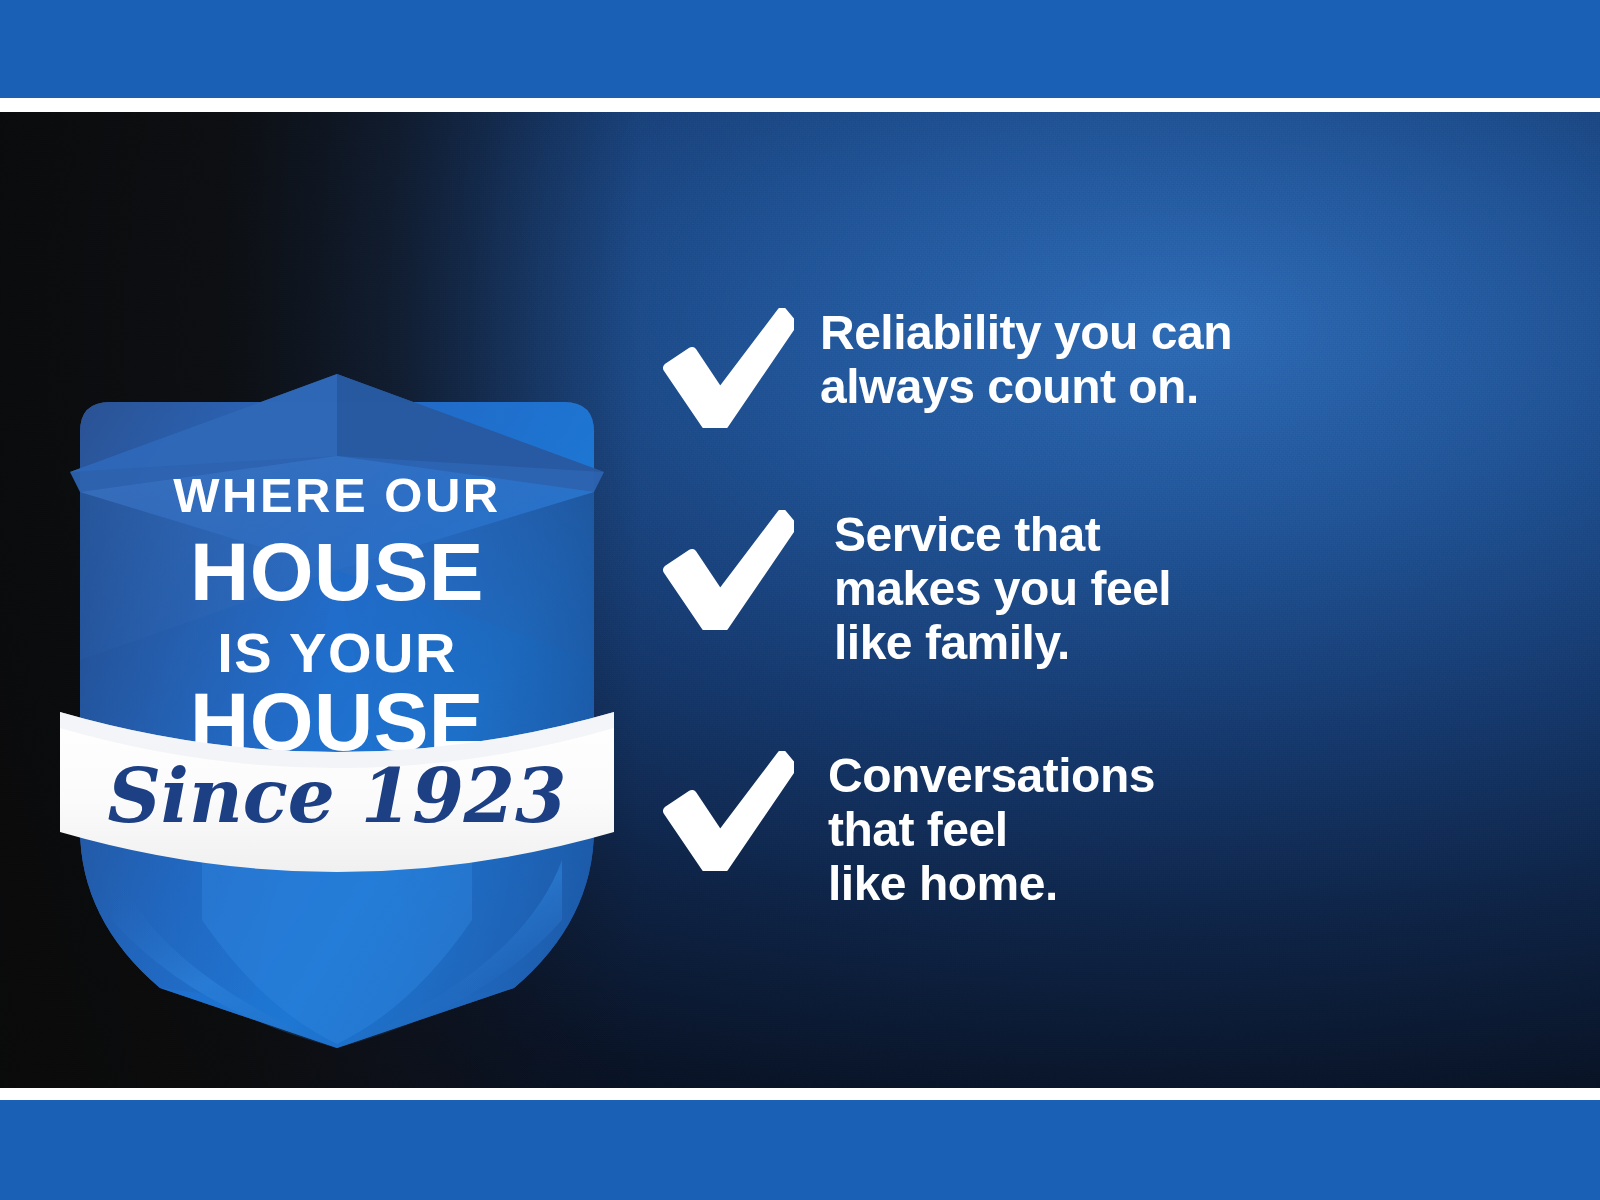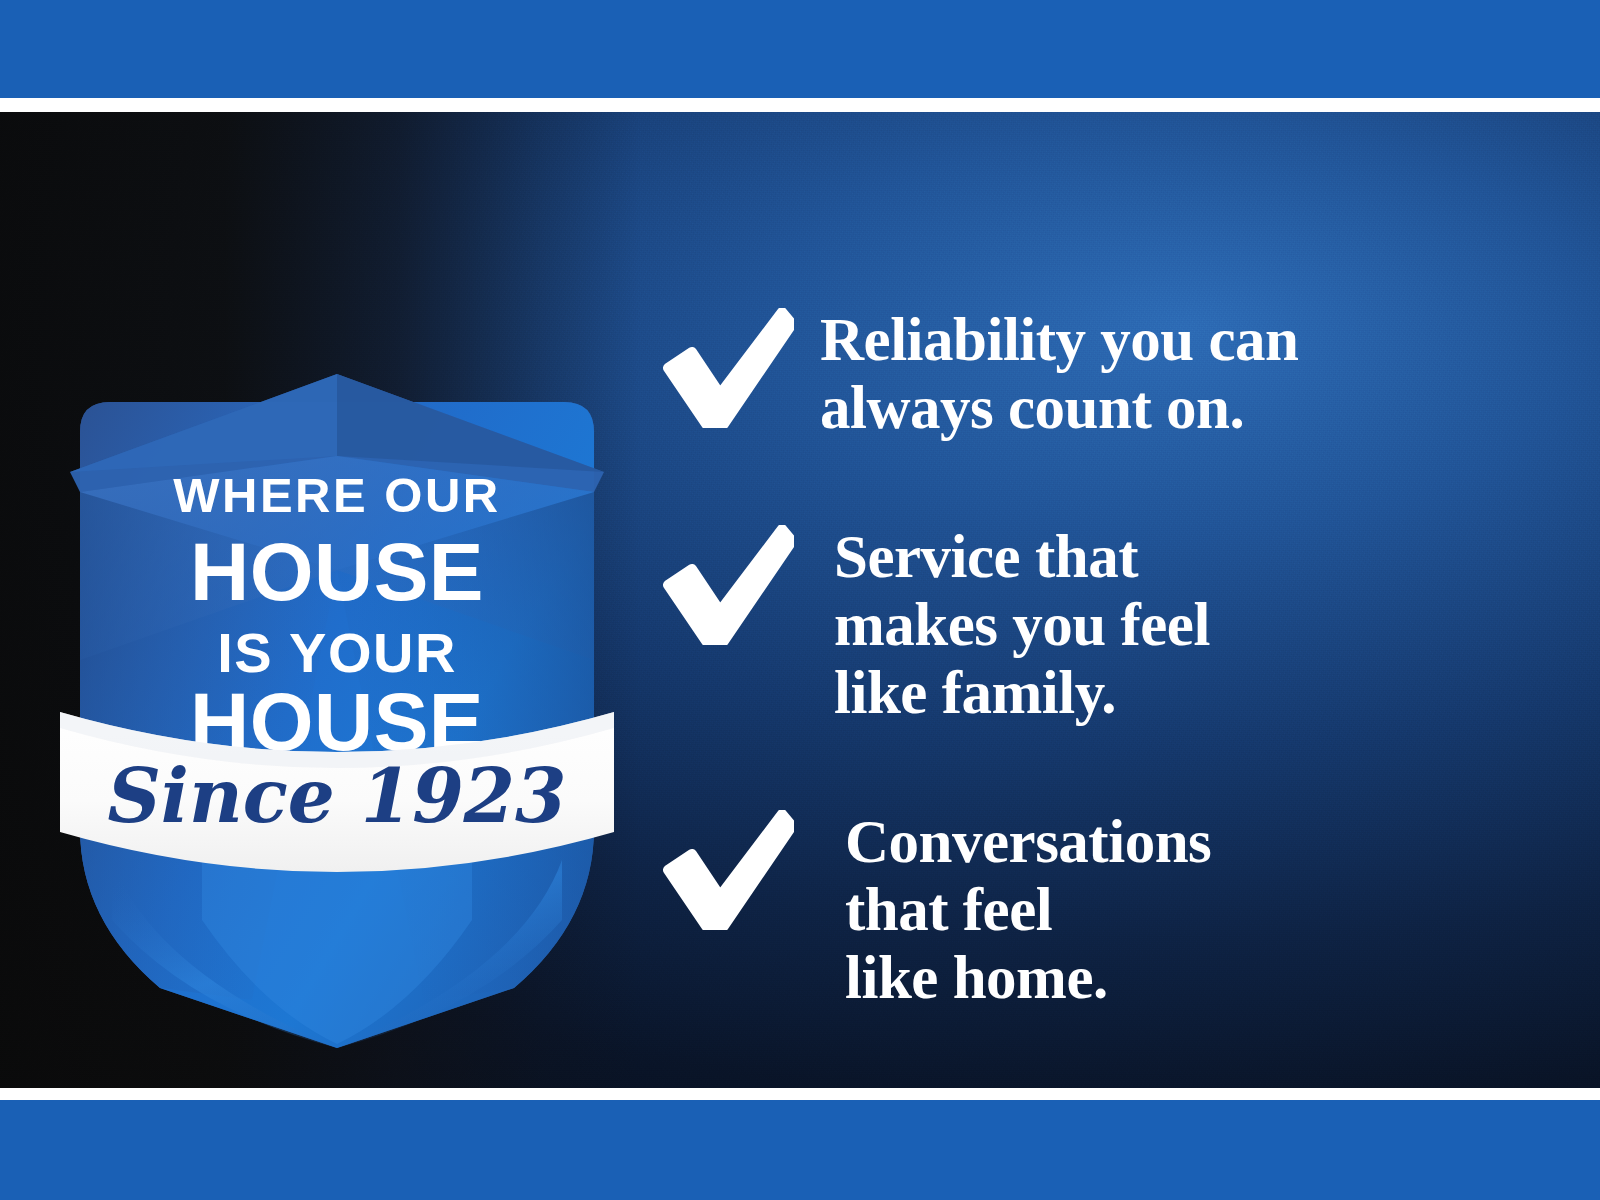--- a/index.html
+++ b/index.html
@@ -123,36 +123,36 @@
     left: 662px;
     top: 190px;
     width: 880px;
   }
   .bullet {
     position: relative;
     display: flex;
     align-items: flex-start;
     margin-bottom: 76px;
   }
-  .bullet:last-child { margin-bottom: 0; gap: 17px; }
+  .bullet:last-child { margin-bottom: 0; }
 
   .check {
     flex: 0 0 auto;
     width: 132px;
     height: 120px;
     margin-top: 6px;
   }
   .check svg { display:block; width: 100%; height: 100%; }
 
   .bullet-text {
     flex: 1 1 auto;
     color: #ffffff;
-    font-family: Liberation Serif, serif;
+    font-family: Liberation Sans, sans-serif;
     font-weight: bold;
-    font-size: 61px;
+    font-size: 48px;
     line-height: 1.12;
     letter-spacing: -0.5px;
     white-space: pre-line;
     padding-top: 4px;
   }
   #bullet-1 .bullet-text { margin-left: 26px; }
   #bullet-2 .bullet-text { margin-left: 40px; }
   #bullet-3 .bullet-text { margin-left: 34px; }
 
   #bullet-2 { margin-top: 23px; }

